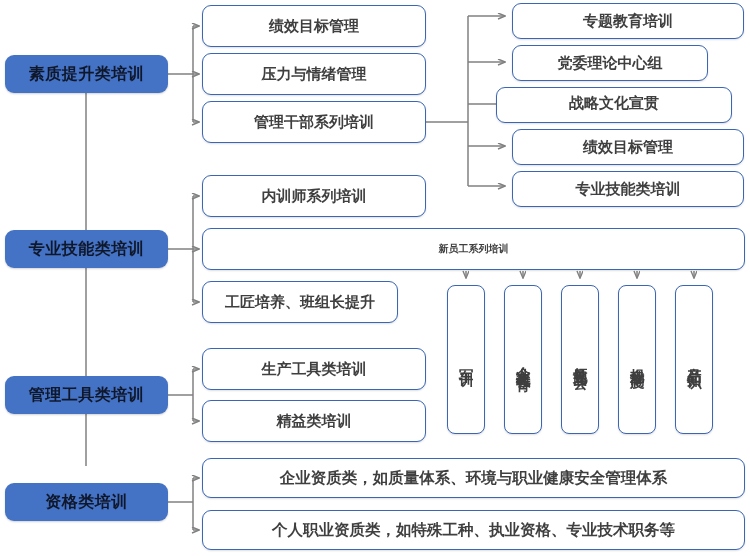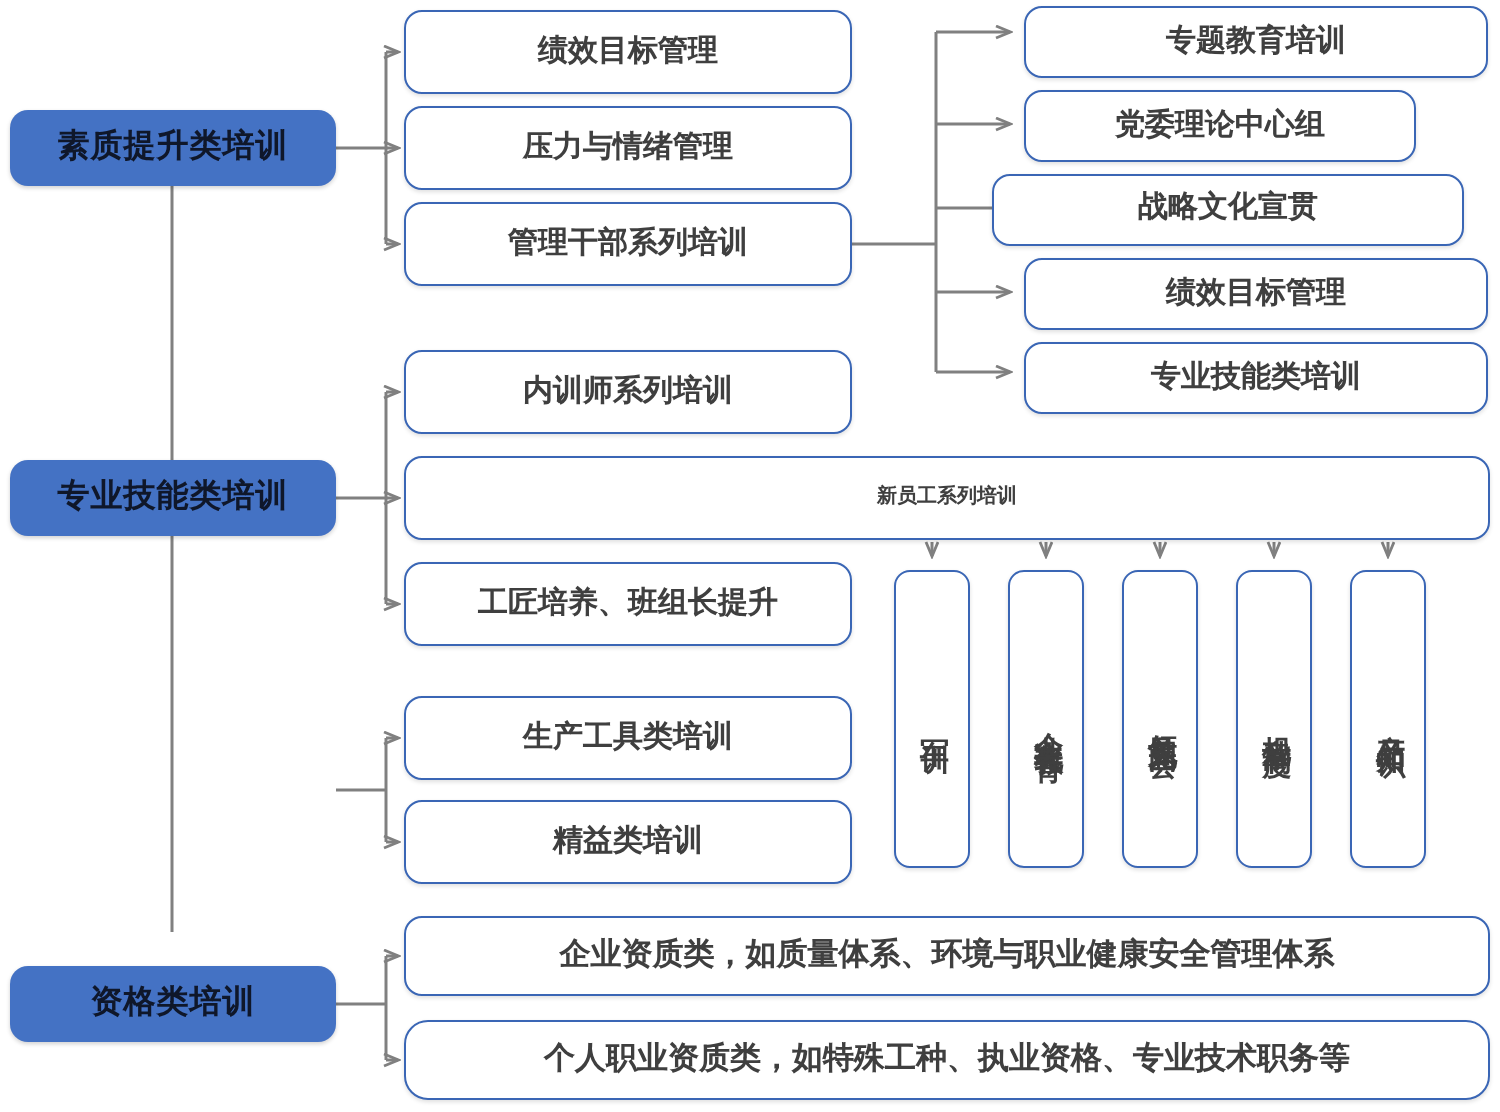--- a/index.html
+++ b/index.html
@@ -140,20 +140,21 @@
       <line x1="193" y1="478" x2="193" y2="530"></line>
       <line x1="193" y1="478" x2="199" y2="478" marker-end="url(#arrowOpen)"></line>
       <line x1="193" y1="530" x2="199" y2="530" marker-end="url(#arrowOpen)"></line>
     </g>
   </svg>
 
   <div class="node cat-node" style="left:5px; top:55px; width:163px; height:38px;">素质提升类培训</div>
 
   <div class="node cat-node" style="left:5px; top:230px; width:163px; height:38px;">专业技能类培训</div>
 
+  <div class="node cat-node" style="left:5px; top:376px; width:163px; height:38px;">管理工具类培训</div>
 
   <div class="node cat-node" style="left:5px; top:483px; width:163px; height:38px;">资格类培训</div>
 
   <div class="node leaf-node" style="left:202px; top:5px; width:224px; height:42px;">绩效目标管理</div>
 
   <div class="node leaf-node" style="left:202px; top:53px; width:224px; height:42px;">压力与情绪管理</div>
 
   <div class="node leaf-node" style="left:202px; top:101px; width:224px; height:42px;">管理干部系列培训</div>
 
   <div class="node leaf-node" style="left:512px; top:3px; width:232px; height:36px;">专题教育培训</div>
@@ -163,33 +164,33 @@
   <div class="node leaf-node" style="left:496px; top:87px; width:236px; height:36px;font-family:Liberation Mono, monospace;">战略文化宣贯</div>
 
   <div class="node leaf-node" style="left:512px; top:129px; width:232px; height:36px;">绩效目标管理</div>
 
   <div class="node leaf-node" style="left:512px; top:171px; width:232px; height:36px;">专业技能类培训</div>
 
   <div class="node leaf-node" style="left:202px; top:175px; width:224px; height:42px;">内训师系列培训</div>
 
   <div class="node leaf-node wide-node" style="left:202px; top:228px; width:543px; height:42px;">新员工系列培训</div>
 
-  <div class="node leaf-node" style="left:202px; top:281px; width:224px; height:42px;">工匠培养、班组长提升</div>
+  <div class="node leaf-node" style="left:202px; top:281px; width:196px; height:42px;">工匠培养、班组长提升</div>
 
   <div class="node vert-node" style="left:447px; top:285px; width:38px; height:149px;">军训</div>
 
   <div class="node vert-node" style="left:504px; top:285px; width:38px; height:149px;">企业文化教育</div>
 
   <div class="node vert-node" style="left:561px; top:285px; width:38px; height:149px;">领导见面会</div>
 
   <div class="node vert-node" style="left:618px; top:285px; width:38px; height:149px;">规章制度</div>
 
   <div class="node vert-node" style="left:675px; top:285px; width:38px; height:149px;">产品知识</div>
 
   <div class="node leaf-node" style="left:202px; top:348px; width:224px; height:42px;">生产工具类培训</div>
 
   <div class="node leaf-node" style="left:202px; top:400px; width:224px; height:42px;">精益类培训</div>
 
   <div class="node leaf-node long-node" style="left:202px; top:458px; width:543px; height:40px;">企业资质类，如质量体系、环境与职业健康安全管理体系</div>
 
-  <div class="node leaf-node long-node" style="left:202px; top:510px; width:543px; height:40px;border-radius:12px;">个人职业资质类，如特殊工种、执业资格、专业技术职务等</div>
+  <div class="node leaf-node long-node" style="left:202px; top:510px; width:543px; height:40px;">个人职业资质类，如特殊工种、执业资格、专业技术职务等</div>
 
 </div>
 
 </body></html>

